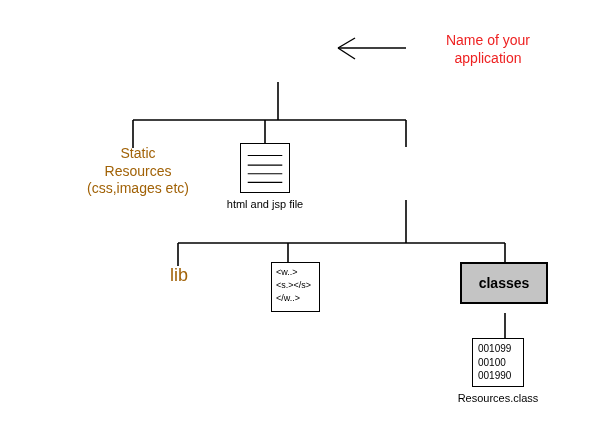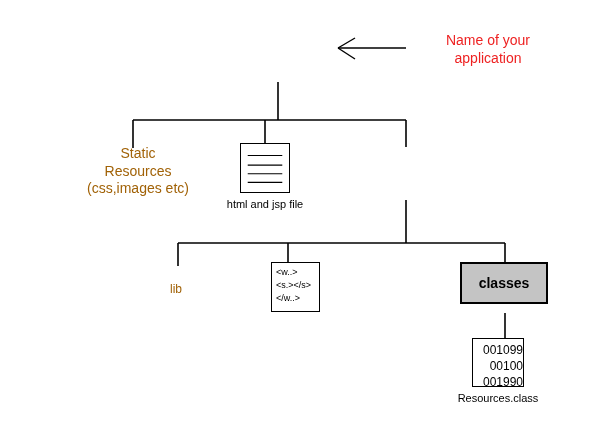--- a/index.html
+++ b/index.html
@@ -70,25 +70,24 @@
     font-size: 9px;
     line-height: 1.45;
     color: #000000;
     white-space: pre;
   }
   .bin-body {
     position: absolute;
     box-sizing: border-box;
     padding: 3px 0 0 5px;
     left: 0; top: 0; right: 0; bottom: 0;
-    font-size: 12px;
+    font-size: 10px;
     line-height: 1.35;
     color: #000000;
     white-space: pre;
-    text-align: right;
   }
 </style>
 </head>
 <body>
 
 <div id="diagram-root">
 
   <svg id="wires" viewBox="0 0 600 427" xmlns="http://www.w3.org/2000/svg">
 
     <line x1="278" y1="82" x2="278" y2="120" stroke="#000" stroke-width="1.6"></line>
@@ -122,21 +121,21 @@
     <svg class="doc-lines" viewBox="0 0 50 50" xmlns="http://www.w3.org/2000/svg">
       <line x1="7" y1="12" x2="43" y2="12" stroke="#000" stroke-width="1.2"></line>
       <line x1="7" y1="22" x2="43" y2="22" stroke="#000" stroke-width="1.2"></line>
       <line x1="7" y1="31" x2="43" y2="31" stroke="#000" stroke-width="1.2"></line>
       <line x1="7" y1="40" x2="43" y2="40" stroke="#000" stroke-width="1.2"></line>
     </svg>
   </div>
   <div class="caption" style="left:205px; top:198px; width:120px; font-size:11px;">html and jsp file</div>
 
 
-  <div class="plain-label" style="left:170px; top:264px; font-size:12px;margin-top:18px;">lib</div>
+  <div class="plain-label" style="left:170px; top:264px; font-size:18px;">lib</div>
 
   <div class="file-box" style="left:271px; top:262px; width:49px; height:50px;">
     <div class="xml-body" id="xml-text">&lt;w..&gt;
 &lt;s.&gt;&lt;/s&gt;
 &lt;/w..&gt;</div>
   </div>
 
   <div class="node-box" style="left:460px; top:262px; width:88px; height:42px; font-size:14px;">
     <span>classes</span>
   </div>

